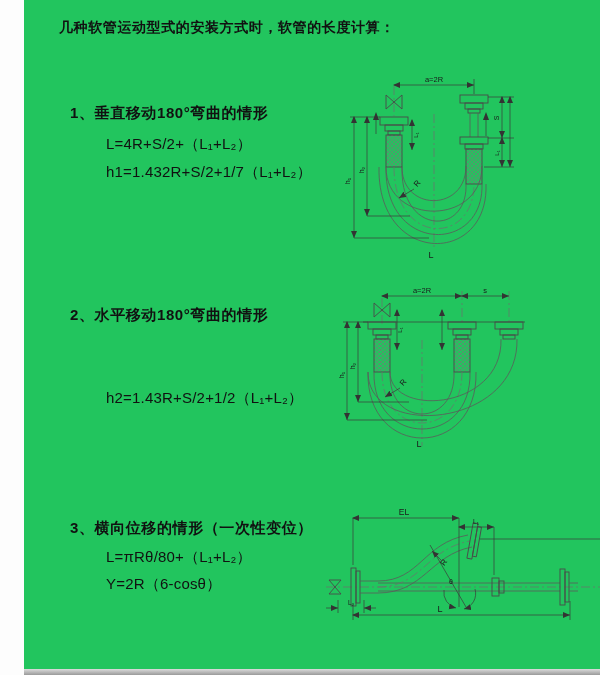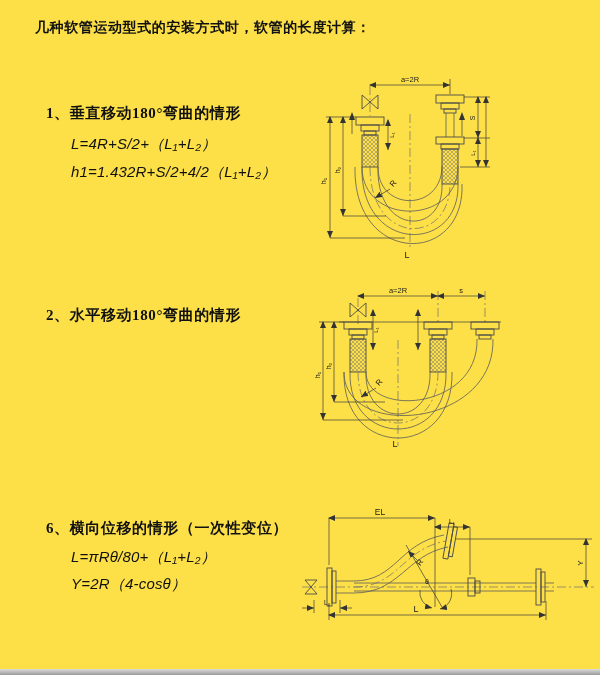--- a/index.html
+++ b/index.html
@@ -1,42 +1,42 @@
 <!DOCTYPE html>
 <html><head>
 <meta charset="utf-8">
 <style>
   html,body{margin:0;padding:0;}
   body{width:600px;height:675px;background:#fdfdfd;position:relative;
        font-family:"Liberation Sans","DejaVu Sans",sans-serif;color:#111;overflow:hidden;}
-  .page{position:absolute;inset:0;background:#fde047;}
+  .page{position:absolute;inset:0;background:#22c55e;margin-left:24px;}
   .title{position:absolute;left:35px;top:19px;font-size:14px;font-weight:bold;letter-spacing:.6px;}
-  .heading{position:absolute;left:46px;font-size:15px;font-weight:bold;letter-spacing:.6px;font-family:Liberation Serif, serif;}
-  .formula{position:absolute;left:71px;font-size:15px;letter-spacing:.2px;font-style:italic;}
+  .heading{position:absolute;left:46px;font-size:15px;font-weight:bold;letter-spacing:.6px;}
+  .formula{position:absolute;left:82px;font-size:15px;letter-spacing:.2px;}
   svg{position:absolute;overflow:visible;}
   .ln{stroke:#4a4a4a;fill:none;stroke-width:.9;}
   .ln2{stroke:#5a5a5a;fill:none;stroke-width:.8;}
   .cl{stroke:#6f6f6f;fill:none;stroke-width:.7;stroke-dasharray:9 3 2 3;}
   .dim{stroke:#3a3a3a;fill:none;stroke-width:.7;}
   .lbl{fill:#1a1a1a;}
   .filled{fill:#333;stroke:none;}
   .braidrect{stroke:#4a4a4a;stroke-width:.9;}
   .scan-bottom{position:absolute;left:0;right:0;bottom:0;height:6px;
        background:linear-gradient(#dcdcdc,#9a9a9a);}
 </style>
 </head>
 <body>
 
 <div class="page">
 
   <div class="title">几种软管运动型式的安装方式时，软管的长度计算：</div>
 
   <div class="heading" style="top:104px">1、垂直移动180°弯曲的情形</div>
   <div class="formula" style="top:135px">L=4R+S/2+（L₁+L₂）</div>
-  <div class="formula" style="top:163px">h1=1.432R+S/2+4/2（L₁+L₂）</div>
+  <div class="formula" style="top:163px">h1=1.432R+S/2+1/7（L₁+L₂）</div>
 
   <svg style="left:310px;top:66px" width="282" height="198" viewBox="0 0 282 198">
     <defs>
       <pattern id="braid1" patternUnits="userSpaceOnUse" width="4" height="4">
         <path d="M0,4 L4,0 M0,0 L4,4" stroke="#777" stroke-width="0.5"></path>
       </pattern>
       <marker id="a1e" markerWidth="9" markerHeight="8" refX="7" refY="3" orient="auto" markerUnits="userSpaceOnUse">
         <path d="M0,0 L7,3 L0,6 Z" fill="#333"></path>
         </marker>
       <marker id="a1s" markerWidth="9" markerHeight="8" refX="1" refY="3" orient="auto" markerUnits="userSpaceOnUse">
@@ -101,20 +101,21 @@
     <polygon class="filled" points="152,46 149,54 155,54"></polygon>
     <line class="dim" x1="152" y1="54" x2="152" y2="70"></line>
 
     <text class="lbl" font-size="8" transform="rotate(-50 85 119)" x="85" y="119" text-anchor="middle">R</text>
     <line class="dim" x1="80" y1="123" x2="65" y2="132" marker-end="url(#a1e)"></line>
 
     <text class="lbl" font-size="9" x="97" y="192" text-anchor="middle">L</text>
   </svg>
 
   <div class="heading" style="top:306px">2、水平移动180°弯曲的情形</div>
+  <div class="formula" style="top:389px">h2=1.43R+S/2+1/2（L₁+L₂）</div>
 
   <svg style="left:303px;top:280px" width="297" height="172" viewBox="0 0 297 172">
     <defs>
       <pattern id="braid2" patternUnits="userSpaceOnUse" width="4" height="4">
         <path d="M0,4 L4,0 M0,0 L4,4" stroke="#777" stroke-width="0.5"></path>
       </pattern>
       <marker id="a2e" markerWidth="9" markerHeight="8" refX="7" refY="3" orient="auto" markerUnits="userSpaceOnUse">
         <path d="M0,0 L7,3 L0,6 Z" fill="#333"></path>
         </marker>
       <marker id="a2s" markerWidth="9" markerHeight="8" refX="1" refY="3" orient="auto" markerUnits="userSpaceOnUse">
@@ -171,23 +172,23 @@
     <line class="dim" x1="70" y1="30" x2="70" y2="70" marker-start="url(#a2s)" marker-end="url(#a2e)"></line>
     <text class="lbl" font-size="6" transform="rotate(-90 75 50)" x="75" y="50" text-anchor="middle">L₁</text>
     <line class="dim" x1="115" y1="30" x2="115" y2="70" marker-start="url(#a2s)" marker-end="url(#a2e)"></line>
 
     <text class="lbl" font-size="8" transform="rotate(-50 78 104)" x="78" y="104" text-anchor="middle">R</text>
     <line class="dim" x1="73" y1="108" x2="58" y2="117" marker-end="url(#a2e)"></line>
 
     <text class="lbl" font-size="9" x="92" y="167" text-anchor="middle">L</text>
   </svg>
 
-  <div class="heading" style="top:519px">6、横向位移的情形（一次性变位）</div>
+  <div class="heading" style="top:519px">3、横向位移的情形（一次性变位）</div>
   <div class="formula" style="top:548px">L=πRθ/80+（L₁+L₂）</div>
-  <div class="formula" style="top:575px">Y=2R（4-cosθ）</div>
+  <div class="formula" style="top:575px">Y=2R（6-cosθ）</div>
 
   <svg style="left:296px;top:503px" width="304" height="148" viewBox="0 0 304 148">
     <defs>
       <marker id="a3e" markerWidth="9" markerHeight="8" refX="7" refY="3" orient="auto" markerUnits="userSpaceOnUse">
         <path d="M0,0 L7,3 L0,6 Z" fill="#333"></path>
         </marker>
       <marker id="a3s" markerWidth="9" markerHeight="8" refX="1" refY="3" orient="auto" markerUnits="userSpaceOnUse">
         <path d="M7,0 L0,3 L7,6 Z" fill="#333"></path>
         </marker>
     </defs>

